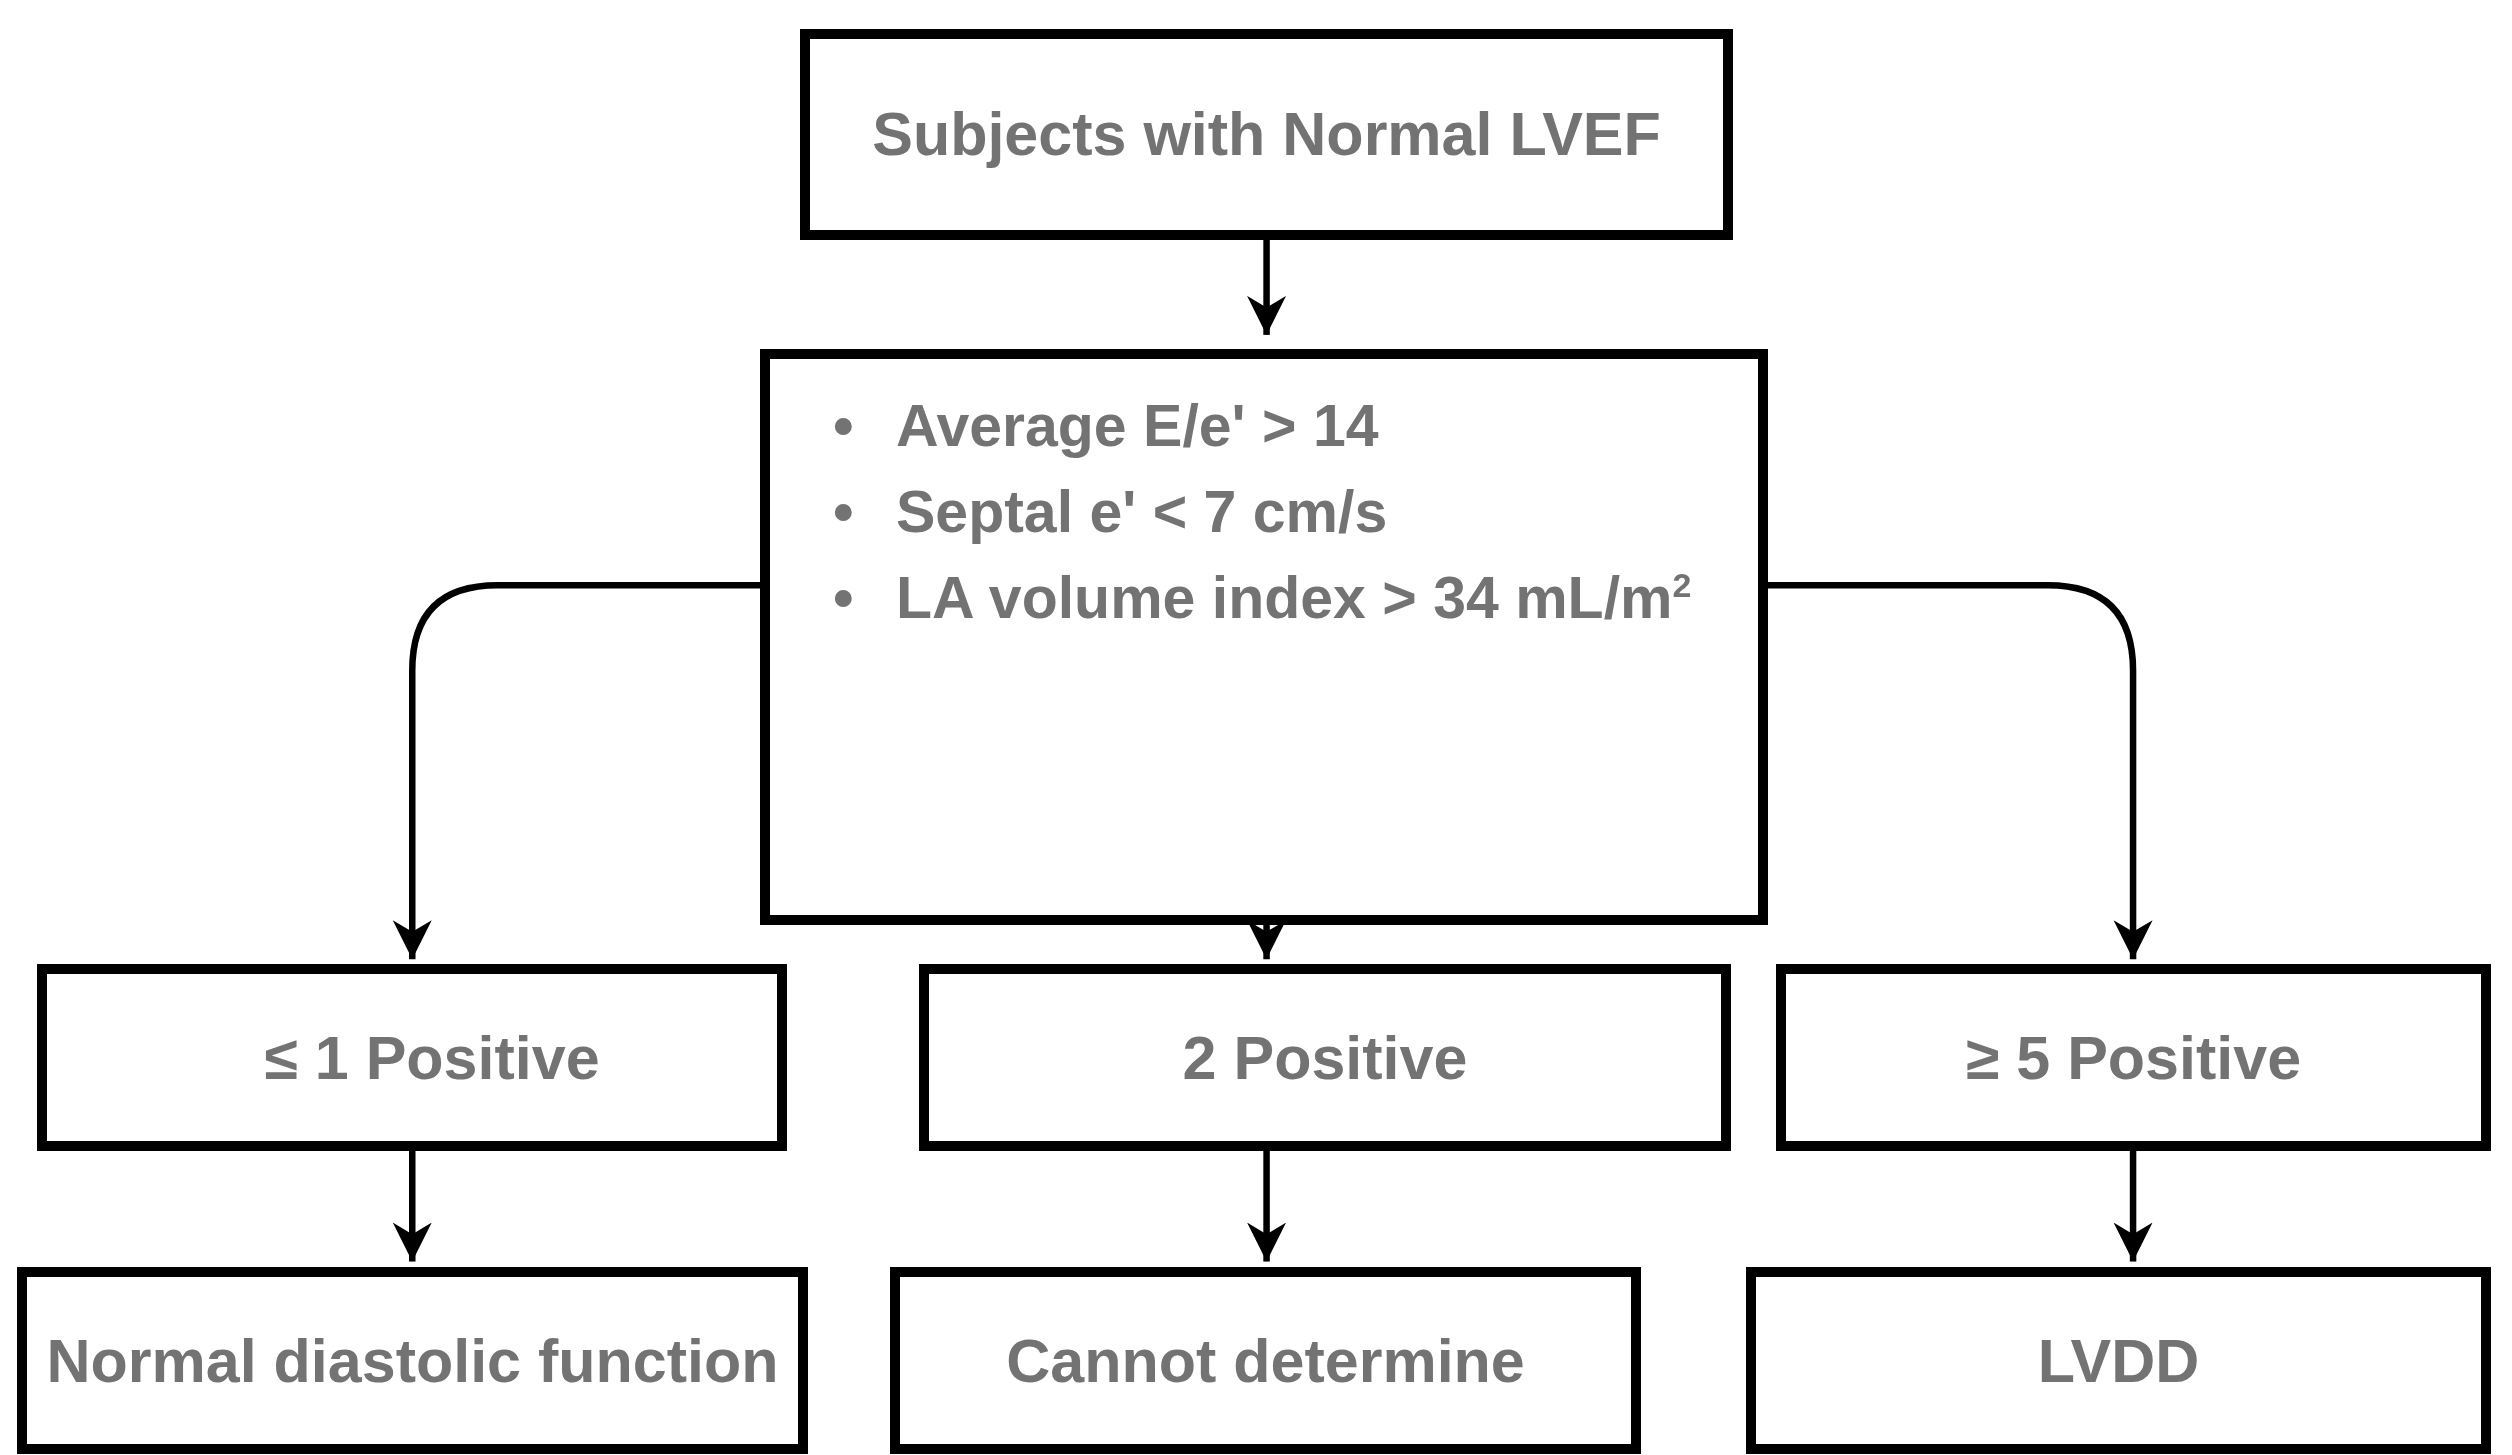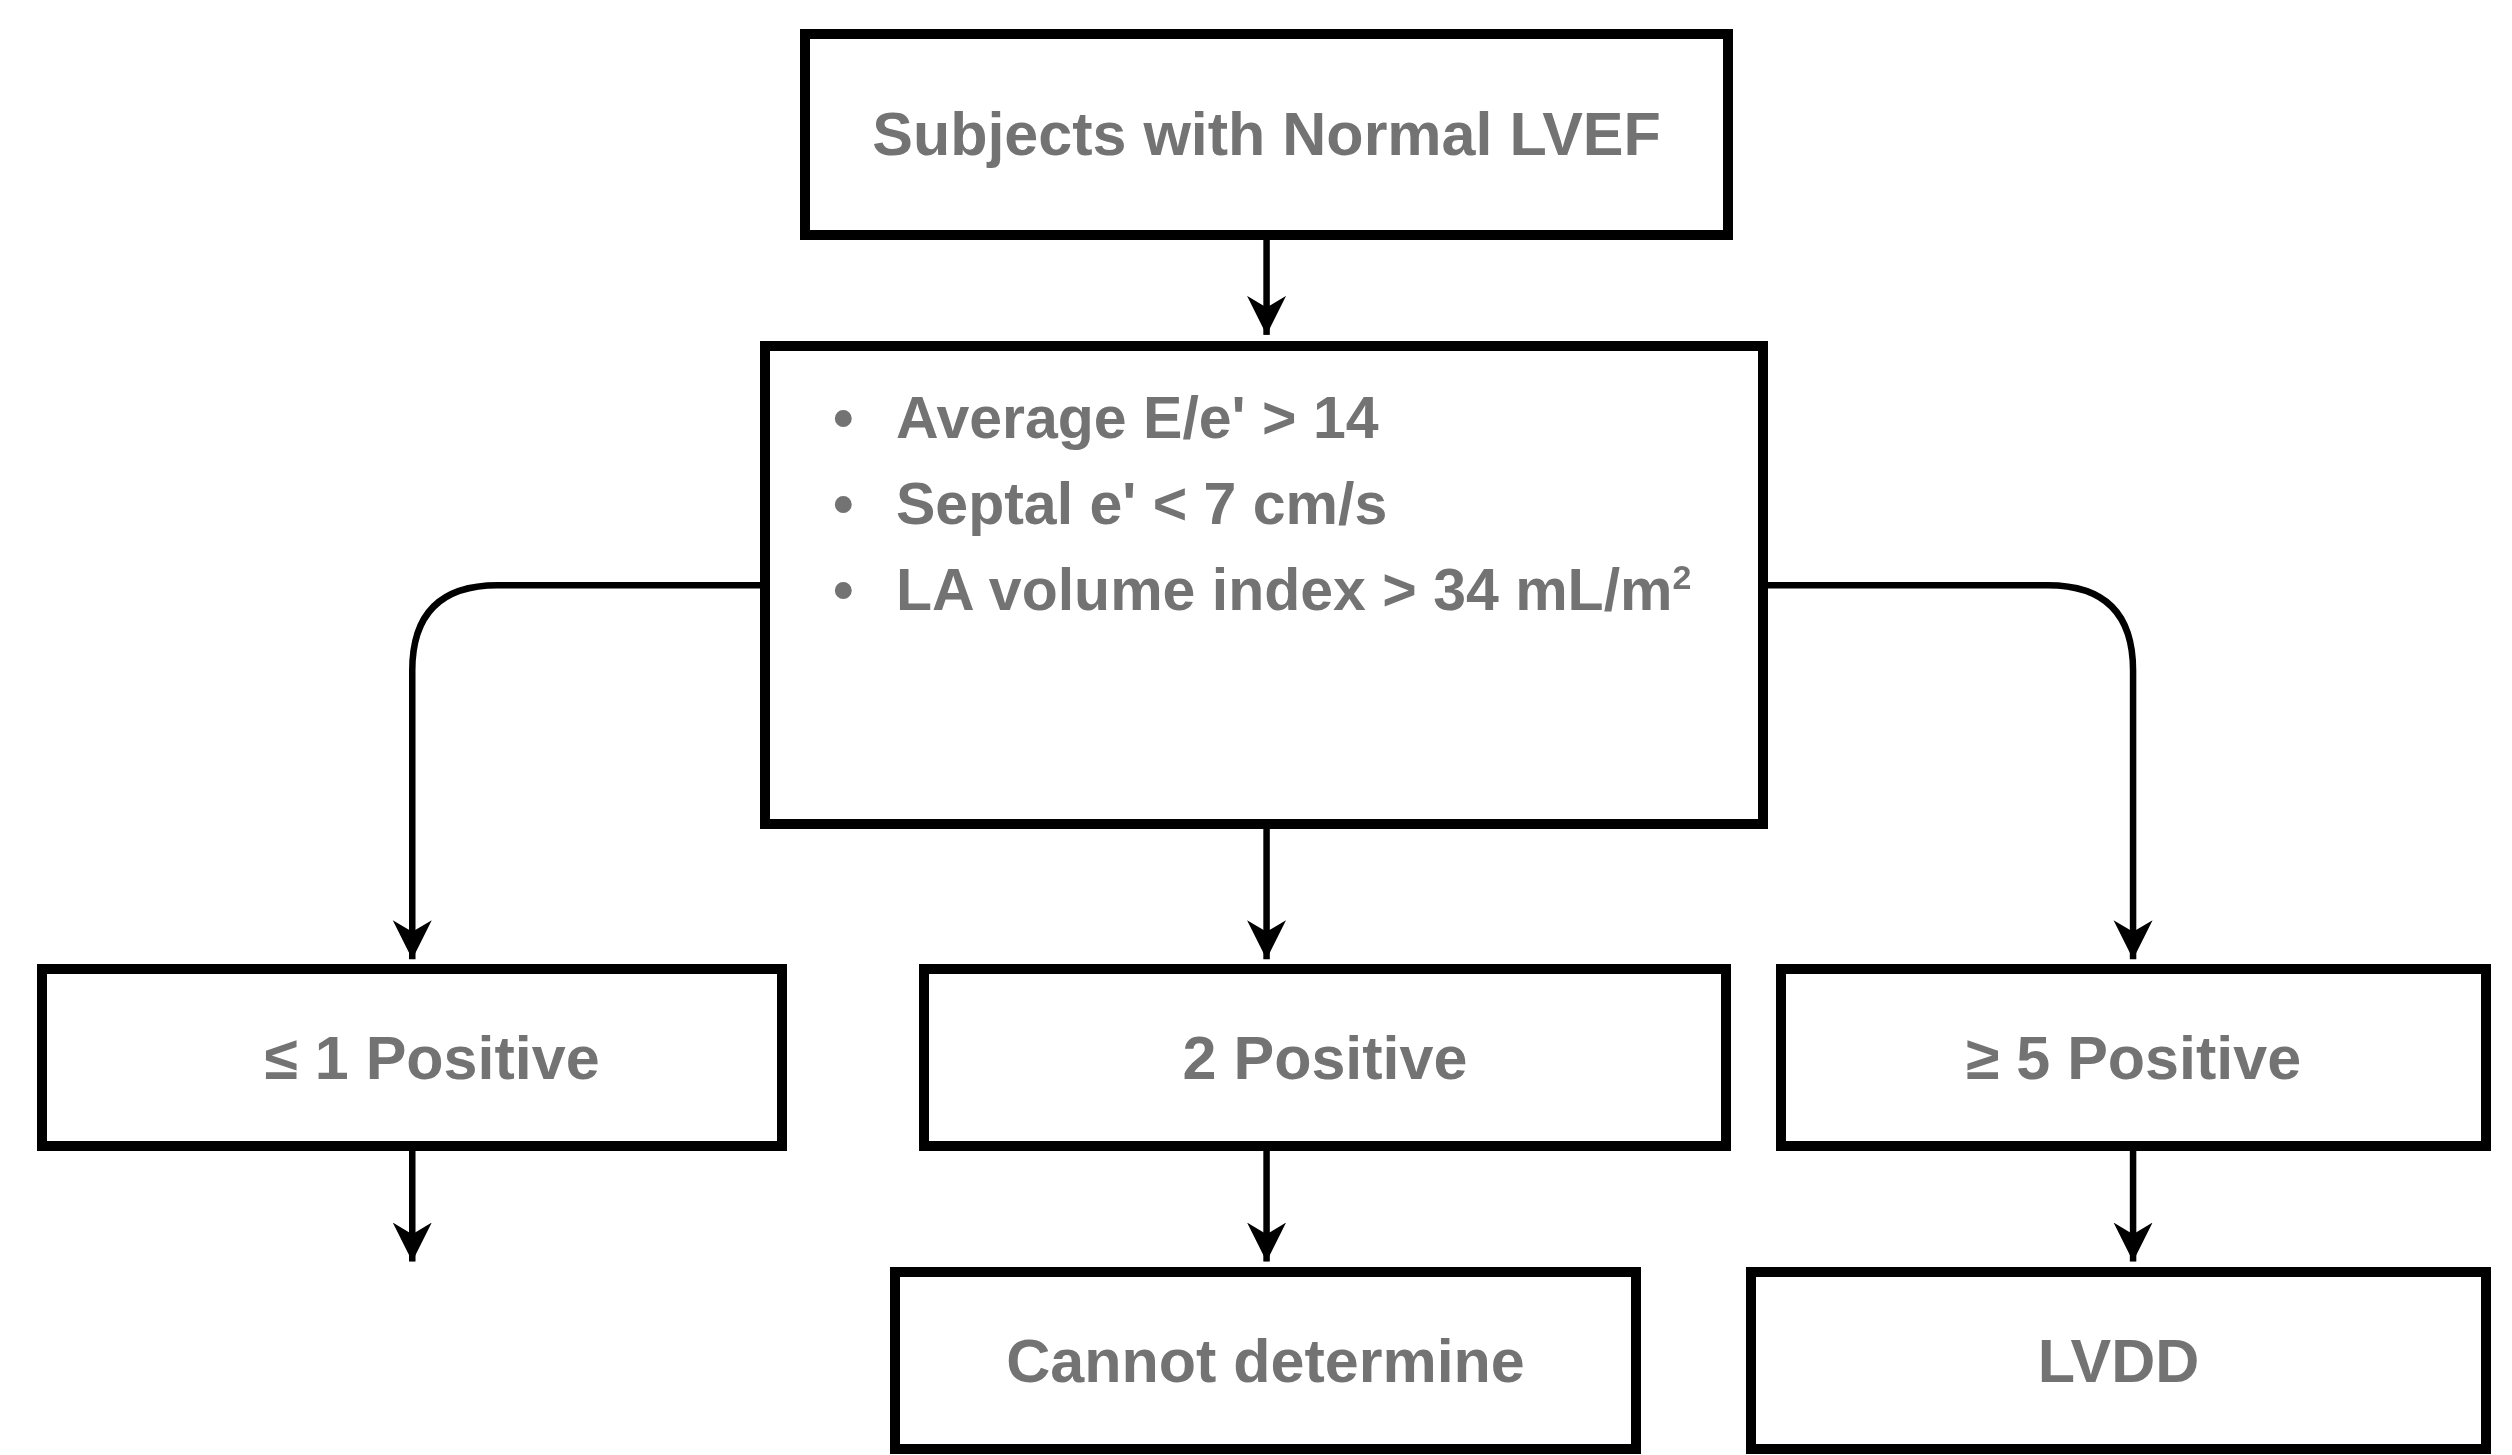--- a/index.html
+++ b/index.html
@@ -34,21 +34,21 @@
     justify-content: center;
     text-align: center;
   }
   .label {
     font-size: 61px;
     letter-spacing: 0px;
     white-space: nowrap;
   }
   
   #root-box     { left: 800px;  top: 28.5px;   width: 933px; height: 211px; }
-  #criteria-box { left: 760px;  top: 341px;  width: 1008px; height: 488px;
+  #criteria-box { left: 760px;  top: 349px;  width: 1008px; height: 576px;
                   align-items: flex-start; justify-content: flex-start; text-align: left; }
   #branch-1     { left: 37px;   top: 964px; width: 750px;  height: 187px; padding-left: 40px; }
   #branch-2     { left: 919px; top: 964px; width: 812px;  height: 187px; }
   #branch-3     { left: 1776px; top: 964px; width: 715px;  height: 187px; }
   #outcome-1    { left: 17px;   top: 1267px; width: 791px;  height: 187px; }
   #outcome-2    { left: 890px; top: 1267px; width: 751px;  height: 187px; }
   #outcome-3    { left: 1746px; top: 1267px; width: 745px;  height: 187px; }
 
   .criteria-list {
     list-style: none;
@@ -120,20 +120,23 @@
   <div class="box" id="branch-1">
     <span class="label">≤ 1 Positive</span>
   </div>
   <div class="box" id="branch-2">
     <span class="label">2 Positive</span>
   </div>
   <div class="box" id="branch-3">
     <span class="label">≥ 5 Positive</span>
   </div>
 
+  <div class="box" id="outcome-1">
+    <span class="label">Normal diastolic function</span>
+  </div>
   <div class="box" id="outcome-2">
     <span class="label">Cannot determine</span>
   </div>
   <div class="box" id="outcome-3">
     <span class="label">LVDD</span>
   </div>
 
 </div>
 
 

